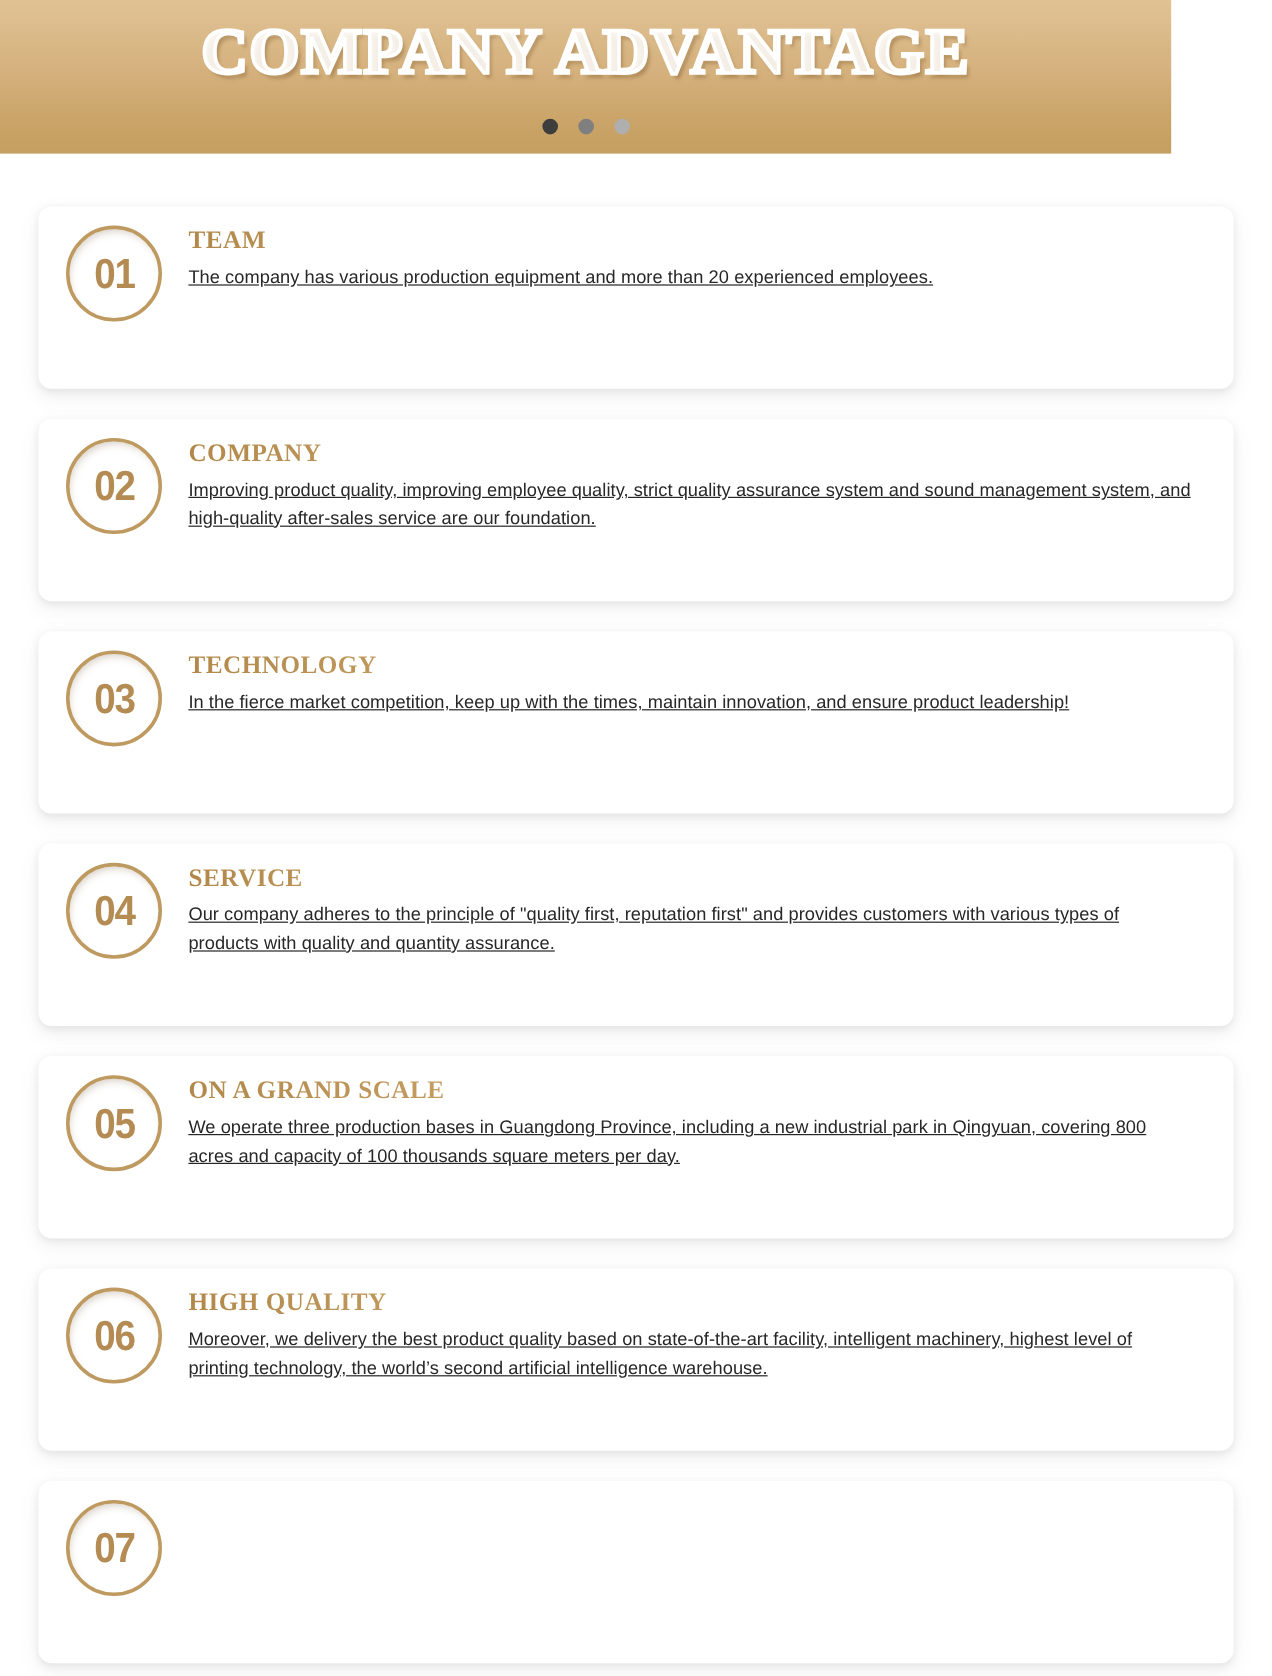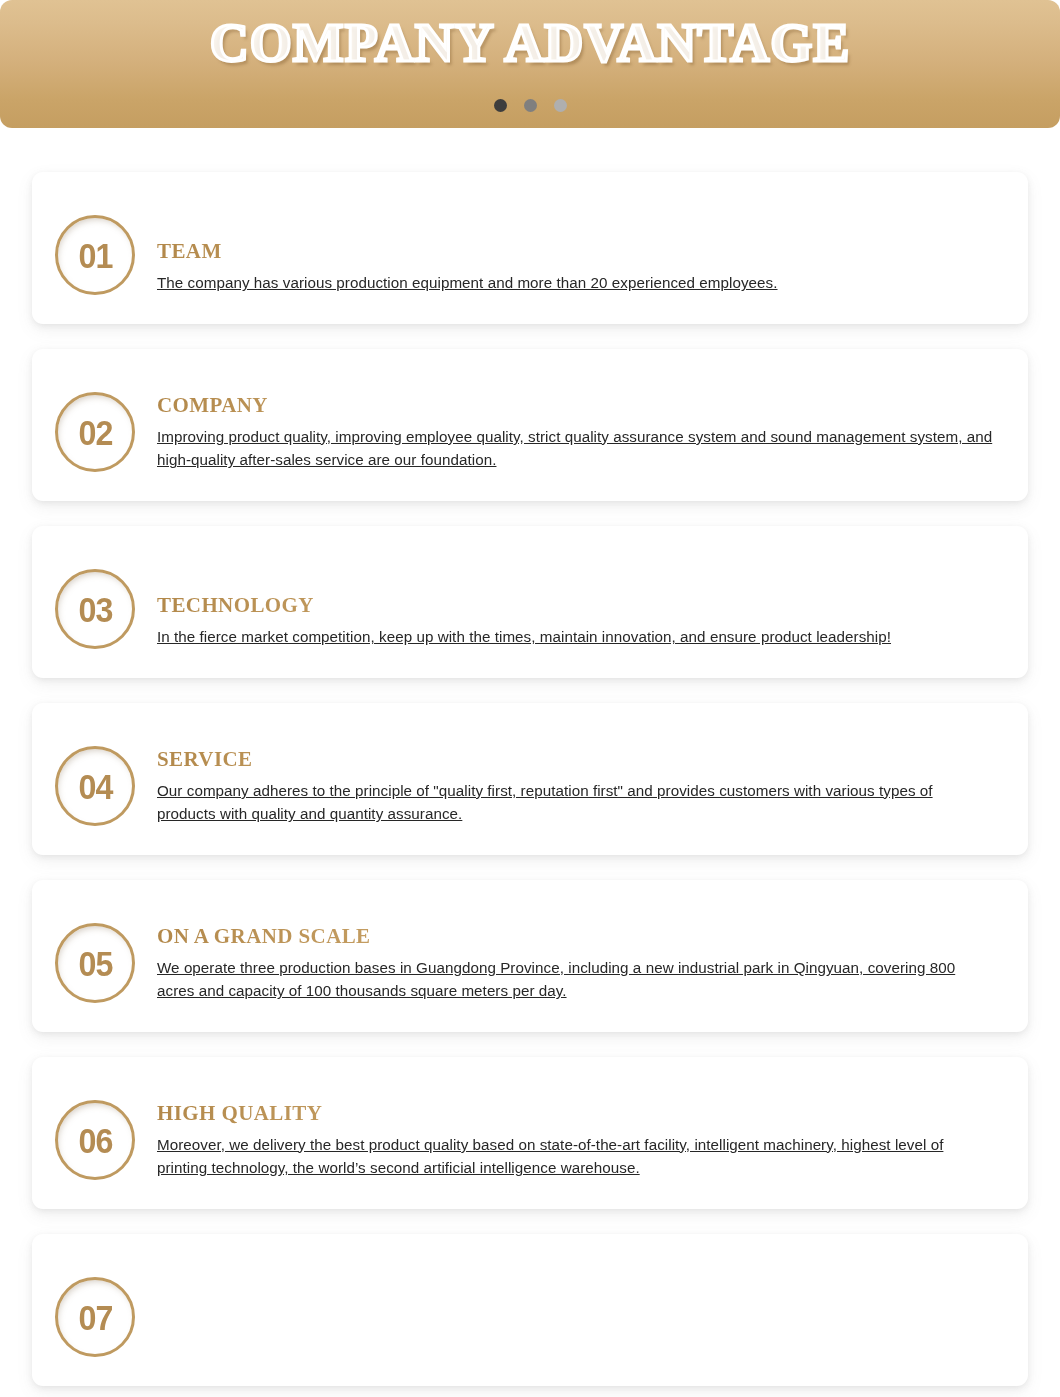--- a/index.html
+++ b/index.html
@@ -17,34 +17,33 @@
     position: relative;
     width: 1060px;
     height: 1397px;
     background: #ffffff;
     overflow: hidden;
   }
 
   
   .banner {
     position: relative;
-    width: 1060px;
+    width: 976px;
     height: 128px;
     background: linear-gradient(180deg,
         #e0c293 0%,
         #dcbc8c 18%,
         #d4b07c 48%,
         #caa468 78%,
         #c59e61 100%);
     display: flex;
     flex-direction: column;
     align-items: center;
     justify-content: flex-start;
     overflow: hidden;
-    border-radius: 12px;
   }
 
   .banner-title {
     margin-top: 12px;
     font-family: "Liberation Serif", "DejaVu Serif", serif;
     font-weight: bold;
     font-size: 54px;
     letter-spacing: 1px;
     line-height: 1.18;
     color: transparent;
@@ -83,21 +82,21 @@
 
   .card {
     position: relative;
     background: #ffffff;
     border-radius: 11px;
     min-height: 152px;
     box-shadow:
       0 2px 6px rgba(120,120,120,0.13),
       0 6px 16px rgba(120,120,120,0.10);
     display: flex;
-    align-items: flex-end;
+    align-items: flex-start;
     padding: 16px 30px 29px 20px;
   }
 
   
   .badge {
     flex: 0 0 auto;
     width: 80px;
     height: 80px;
     border-radius: 50%;
     border: 3px solid #bf9a60;

